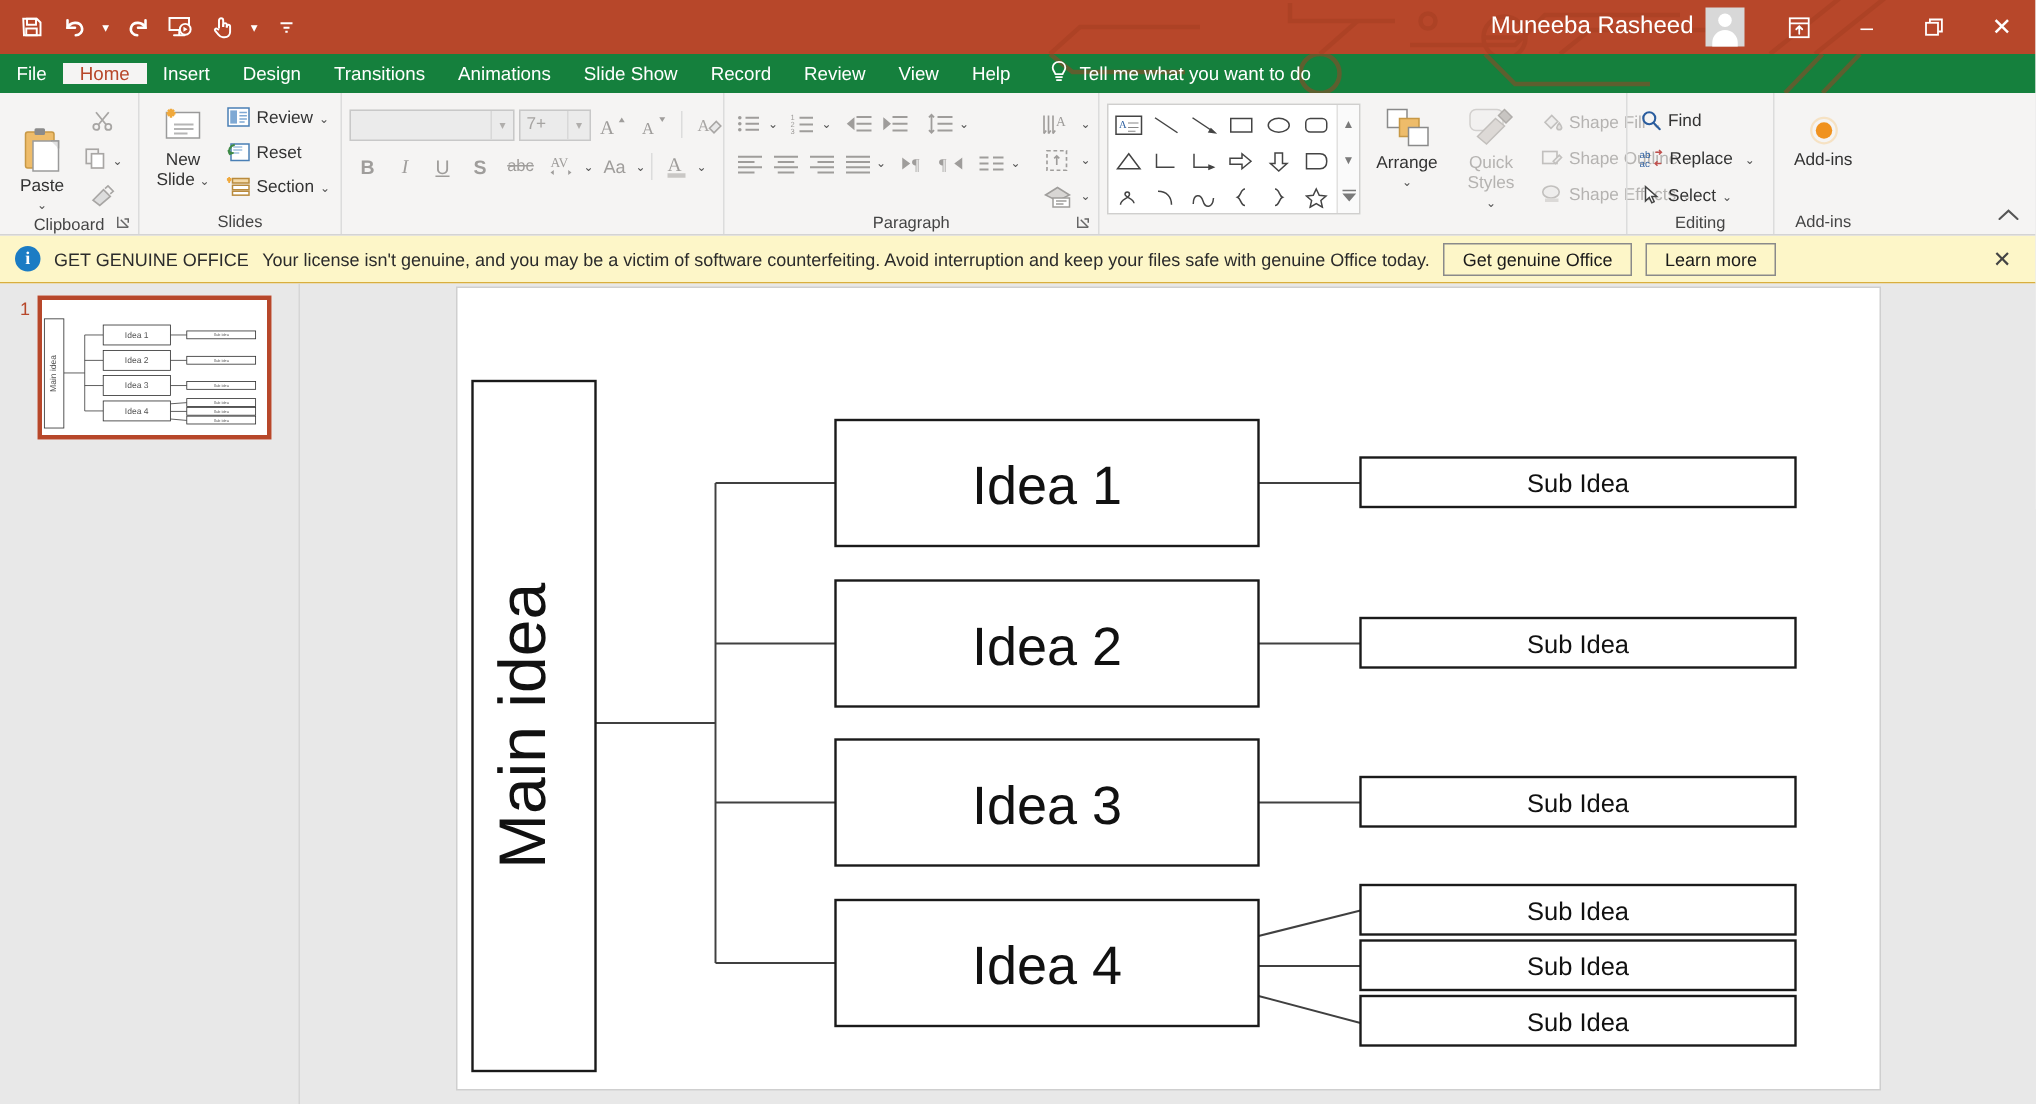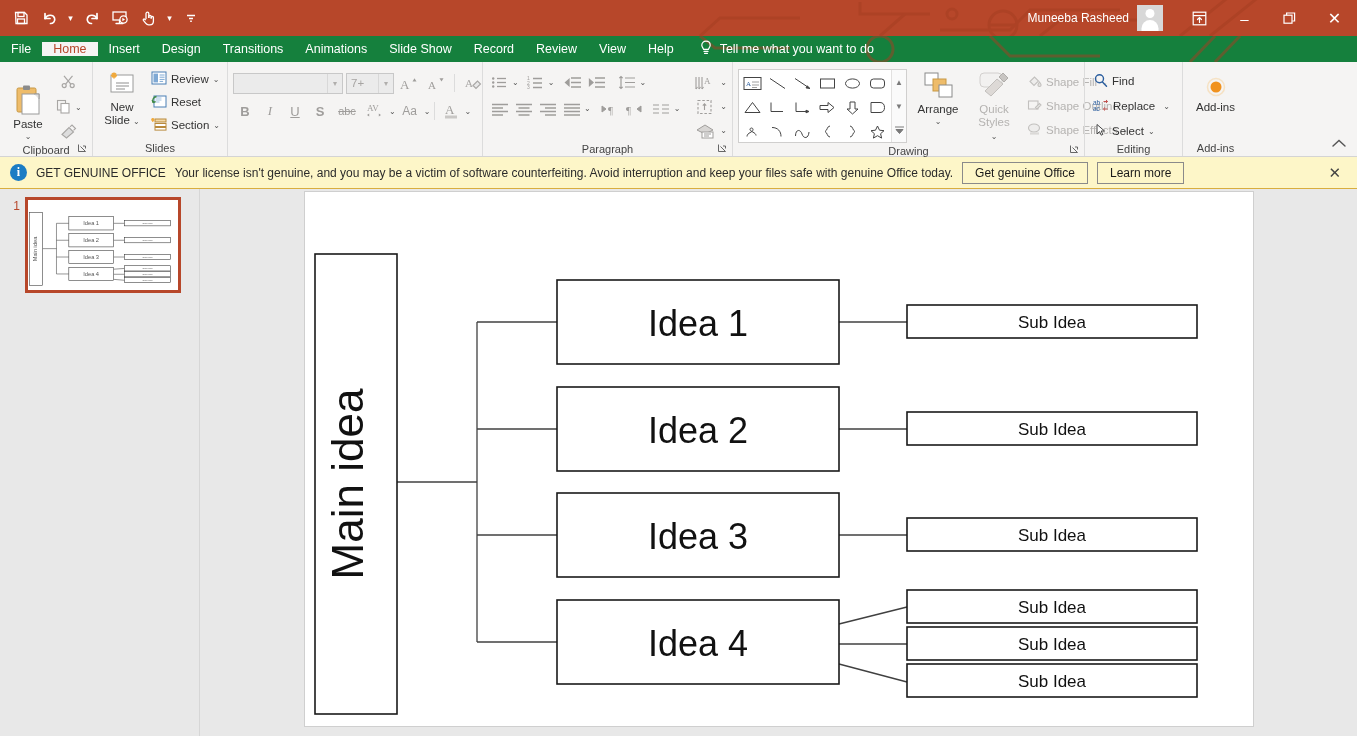--- a/index.html
+++ b/index.html
@@ -27,21 +27,21 @@
   }
   .title-text {
     position: absolute; left: 0; right: 0; text-align: center;
     color: #fff; font-size: 12.5px; letter-spacing: .2px; z-index: 2;
     pointer-events: none;
   }
   .title-right {
     margin-left: auto; display: flex; align-items: center; position: relative; z-index: 2;
     height: 36px;
   }
-  .user-name { color: #fff; font-size: 12px; margin-right: 8px; }
+  .user-name { color: #fff; font-size: 16px; margin-right: 8px; }
   .avatar {
     width: 26px; height: 26px; background: #d8d8d8; position: relative; overflow: hidden;
     margin-right: 14px;
   }
   .avatar::before {
     content: ""; position: absolute; left: 50%; top: 4px; transform: translateX(-50%);
     width: 9px; height: 9px; border-radius: 50%; background: #fff;
   }
   .avatar::after {
     content: ""; position: absolute; left: 50%; top: 15px; transform: translateX(-50%);
@@ -778,30 +778,20 @@
           <span>
             <svg width="15" height="14" viewBox="0 0 15 14" fill="none" stroke="#c2c0be" stroke-width="1.1">
               <ellipse cx="7" cy="6" rx="5.5" ry="4" fill="#eeedec"></ellipse>
               <path d="M3 11.5h9" stroke="#dbd9d7" stroke-width="2.2"></path>
             </svg>
           </span>
           <span>Shape Effects</span>
           <span class="caret-s" style="color:#c2c0be;">⌄</span>
         </div>
       </div>
-    </div>
-    <div class="group-label">
-      <span>Drawing</span>
-      <span class="dialog-launcher">
-        <svg width="10" height="10" viewBox="0 0 10 10" fill="none" stroke="#666" stroke-width="1">
-          <path d="M1.5 1.5v7h7"></path>
-            <path d="M8.5 8.5L3.5 3.5"></path>
-            <path d="M6 3h2.5v2.5"></path>
-        </svg>
-      </span>
     </div>
   </div>
 
   <div class="group" style="width:98px;">
     <div class="group-body" style="padding-top:5px;">
       <div class="clip-col" style="gap:3px;padding-top:0;">
         <div class="small-btn">
           <span>
             <svg width="15" height="14" viewBox="0 0 15 14" fill="none" stroke="#2a5d9e" stroke-width="1.4">
               <circle cx="6.5" cy="5.8" r="4"></circle>

